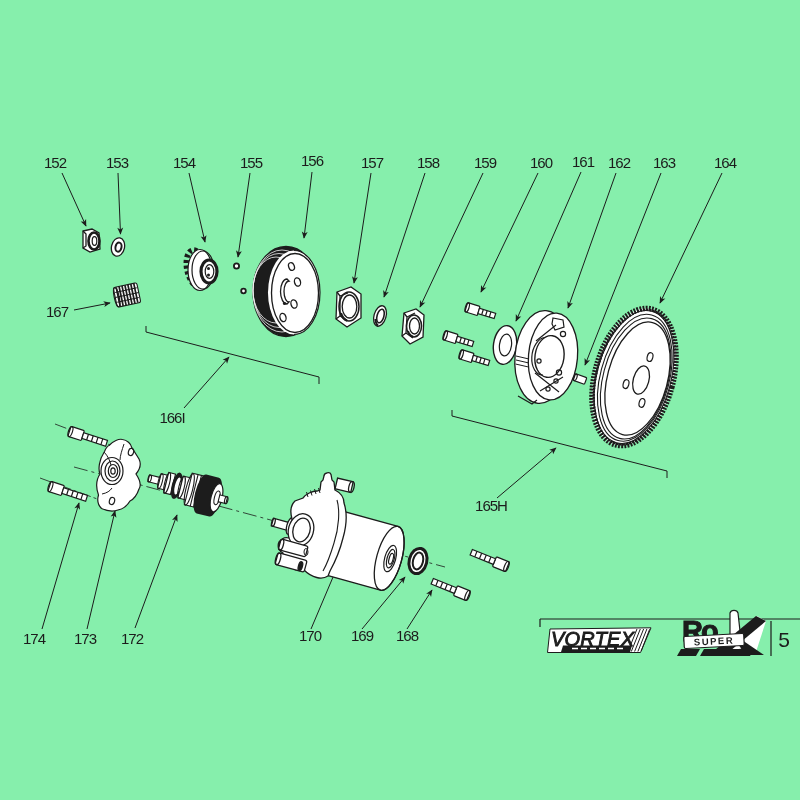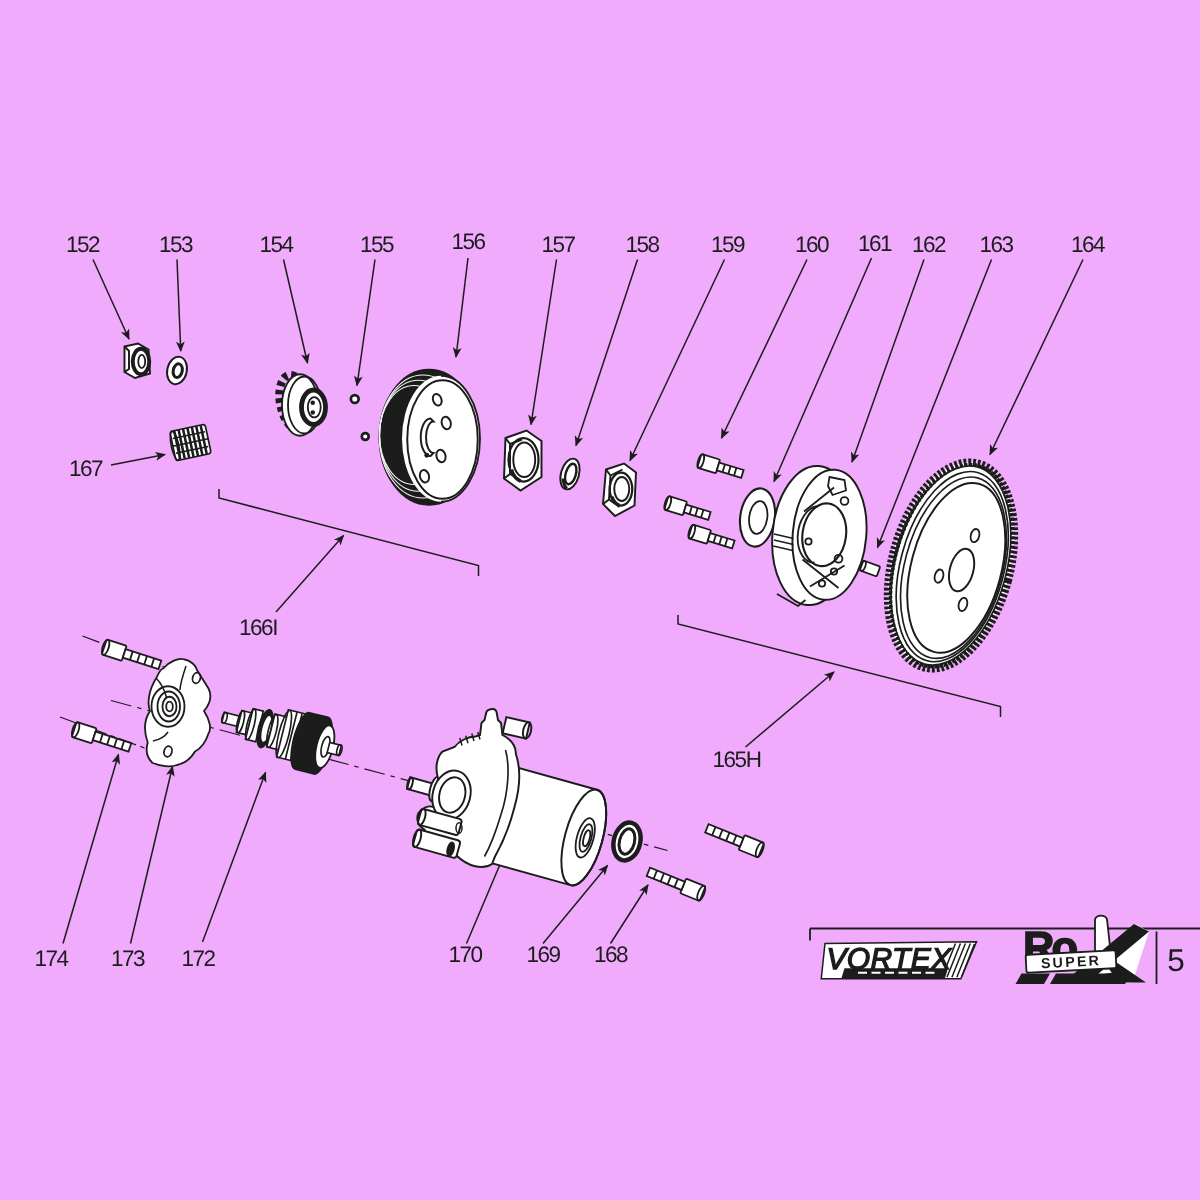--- a/index.html
+++ b/index.html
@@ -1,16 +1,16 @@
 <!DOCTYPE html>
 <html><head>
 <meta charset="utf-8">
 <style>
 html,body{margin:0;padding:0;background:#fff;}
-#page{width:800px;height:800px;position:relative;background:#f0abfc;overflow:hidden;}
+#page{width:800px;height:800px;position:relative;background:#86efac;overflow:hidden;}
 svg{position:absolute;top:0;left:0;}
 text{font-family:"Liberation Sans",sans-serif;fill:#1c1c1c;}
 .lbl{font-size:15px;letter-spacing:-1px;}
 </style>
 </head>
 <body>
 <div id="page">
 <svg width="800" height="800" viewBox="0 0 800 800">
 <defs>
 <marker id="ah" viewBox="0 0 10 10" refX="9" refY="5" markerWidth="11" markerHeight="7" orient="auto">

